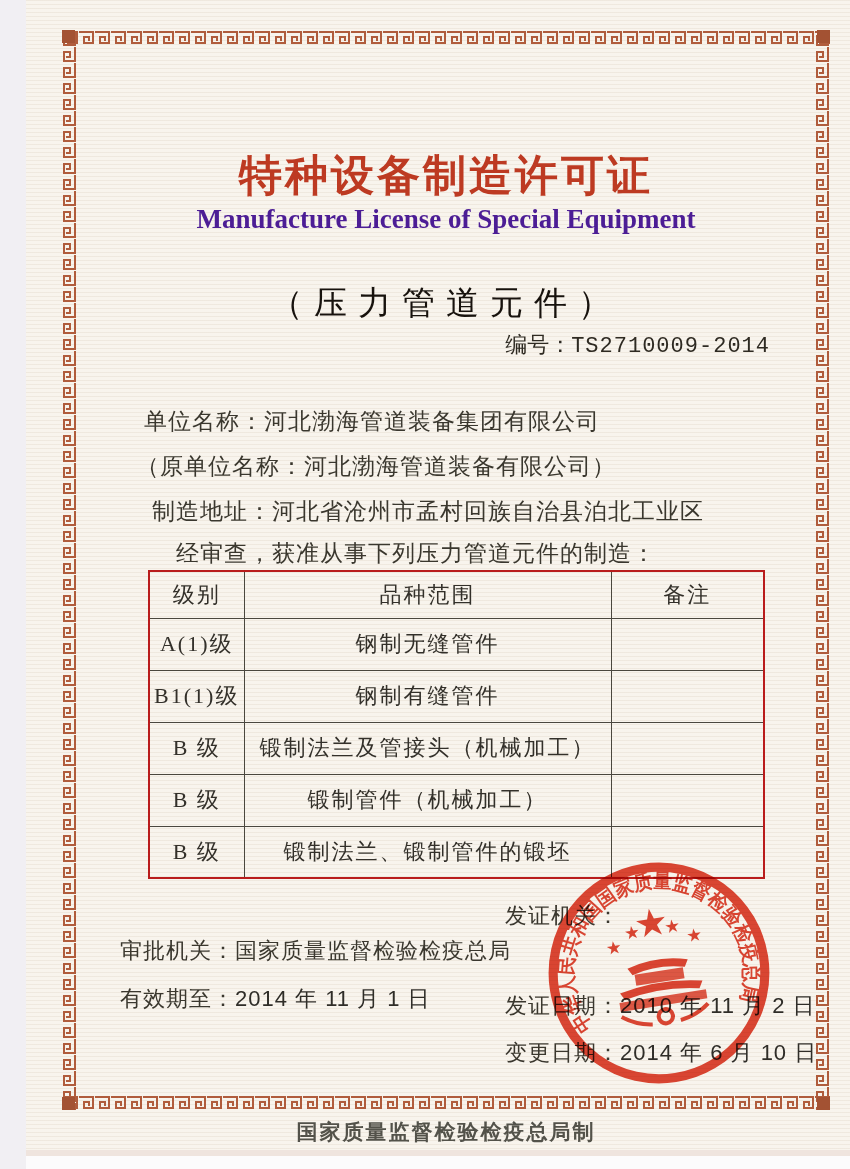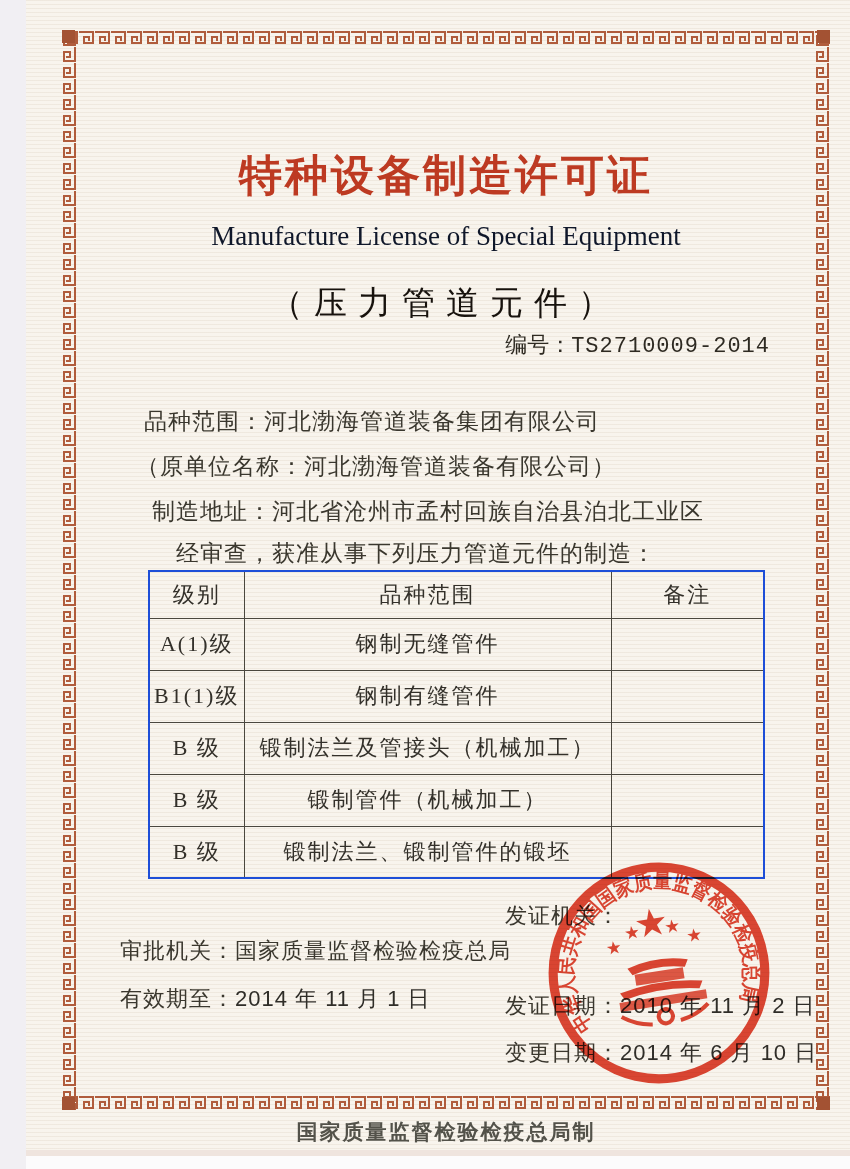--- a/index.html
+++ b/index.html
@@ -12,37 +12,37 @@
     background:#f8f4ed;
     background-image:repeating-linear-gradient(180deg, rgba(203,186,165,.20) 0px, rgba(203,186,165,.20) 1px, rgba(0,0,0,0) 1px, rgba(0,0,0,0) 4px);
   }
   .paper-edge { position:absolute; left:26px; top:1150px; width:824px; height:6px; background:#efe4de; }
   .frame { position:absolute; left:62px; top:30px; }
   .abs { position:absolute; }
   .ctr { left:62px; width:768px; text-align:center; }
   .title-cn { font-family:"Liberation Sans","DejaVu Sans",sans-serif; font-weight:bold; color:#bd3a22; }
   .t1 { top:95px; font-size:41px; letter-spacing:7px; }
   .t2 { top:147px; font-size:43px; letter-spacing:3px; }
-  .title-en { font-weight:normal; color:#0f172a;margin-top:17px; }
+  .title-en { font-weight:bold; color:#4c1d95; }
   .e1 { top:204px; font-size:27px; }
   .e2 { top:240px; font-size:26px; }
   .subtitle { top:281px; font-size:33px; letter-spacing:11px; color:#17120d; font-family:"Liberation Sans","DejaVu Sans",sans-serif; }
   .license { top:330px; left:62px; width:708px; text-align:right; font-size:22px; color:#2e2a22; }
   .license .num { font-family:Liberation Mono, monospace; letter-spacing:1px; }
   .fline { font-size:23px; color:#3a372e; letter-spacing:1px; }
   .l-unit { left:144px; top:406px; }
   .l-former { left:136px; top:451px; }
   .l-addr { left:152px; top:496px; }
   .l-note { left:176px; top:538px; }
   table.grant { position:absolute; left:148px; top:570px; width:615px; border-collapse:collapse; table-layout:fixed; background:transparent; }
   table.grant th, table.grant td {
     border:1px solid #4a473e; font-weight:normal; font-size:22px; color:#33302a;
     text-align:center; vertical-align:middle; letter-spacing:2px;
   }
-  table.grant { border:2px solid #1d4ed8; }
+  table.grant { border:2px solid #b91c1c; }
   table.grant th { height:47px; }
   table.grant td { height:52px; }
   .col-grade { width:95px; } .col-scope { width:367px; } .col-remark { width:153px; }
   .bline { font-size:22px; color:#3a372e; letter-spacing:1px; }
   .b-approve { left:120px; top:936px; }
   .b-valid { left:120px; top:984px; }
   .b-issuer { left:505px; top:901px; }
   .b-idate { left:505px; top:991px; }
   .b-cdate { left:505px; top:1038px; }
   .dateval { font-family:"Liberation Sans","DejaVu Sans",sans-serif; font-size:22px; color:#2f2d28; }
@@ -79,21 +79,21 @@
 
   <div class="abs ctr title-cn t2">特种设备制造许可证</div>
   <div class="abs ctr title-en e1">Manufacture License of Special Equipment</div>
   <div class="abs ctr subtitle">（压力管道元件）</div>
 
   <div class="abs license">
     <span>编号：</span><span class="num">TS2710009-2014</span>
   </div>
 
   <div class="abs fline l-unit">
-    <span>品种范围：</span><span>河北渤海管道装备集团有限公司</span>
+    <span>单位名称：</span><span>河北渤海管道装备集团有限公司</span>
   </div>
   <div class="abs fline l-former">（原单位名称：河北渤海管道装备有限公司）</div>
   <div class="abs fline l-addr">
     <span>制造地址：</span><span>河北省沧州市孟村回族自治县泊北工业区</span>
   </div>
   <div class="abs fline l-note">经审查，获准从事下列压力管道元件的制造：</div>
 
   <table class="grant">
     <colgroup>
         <col class="col-grade">

